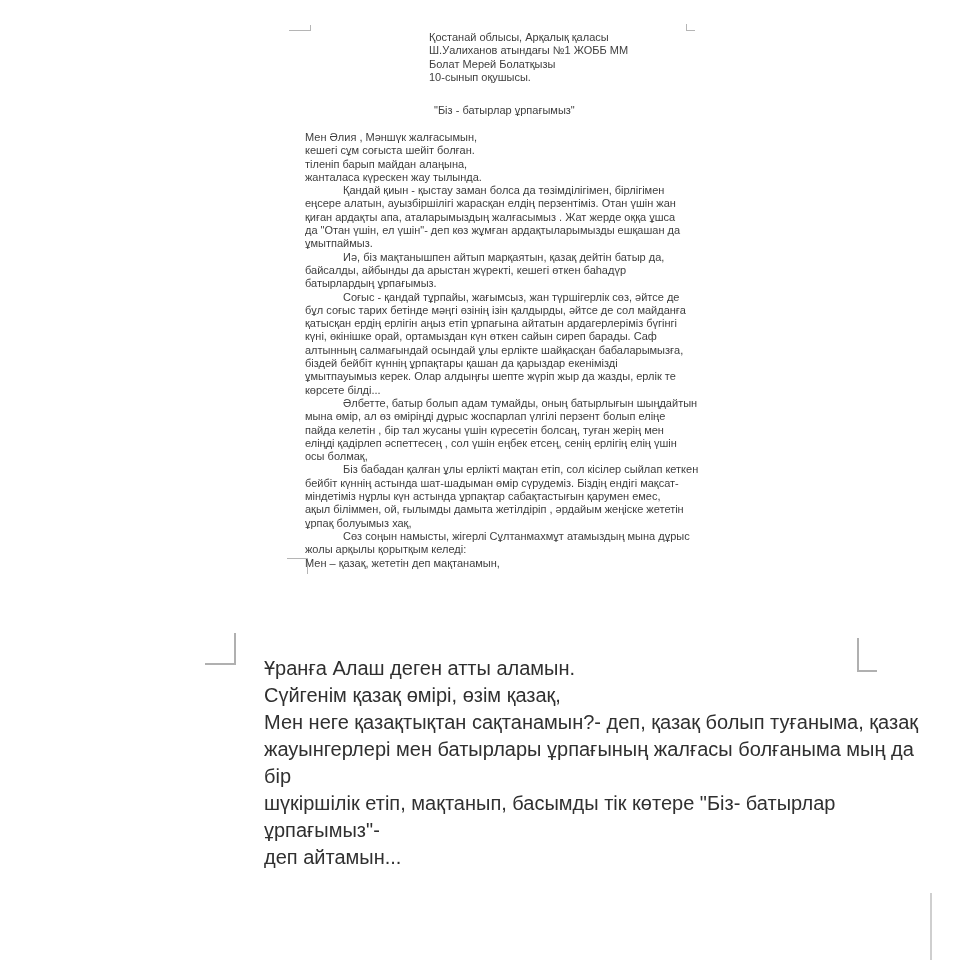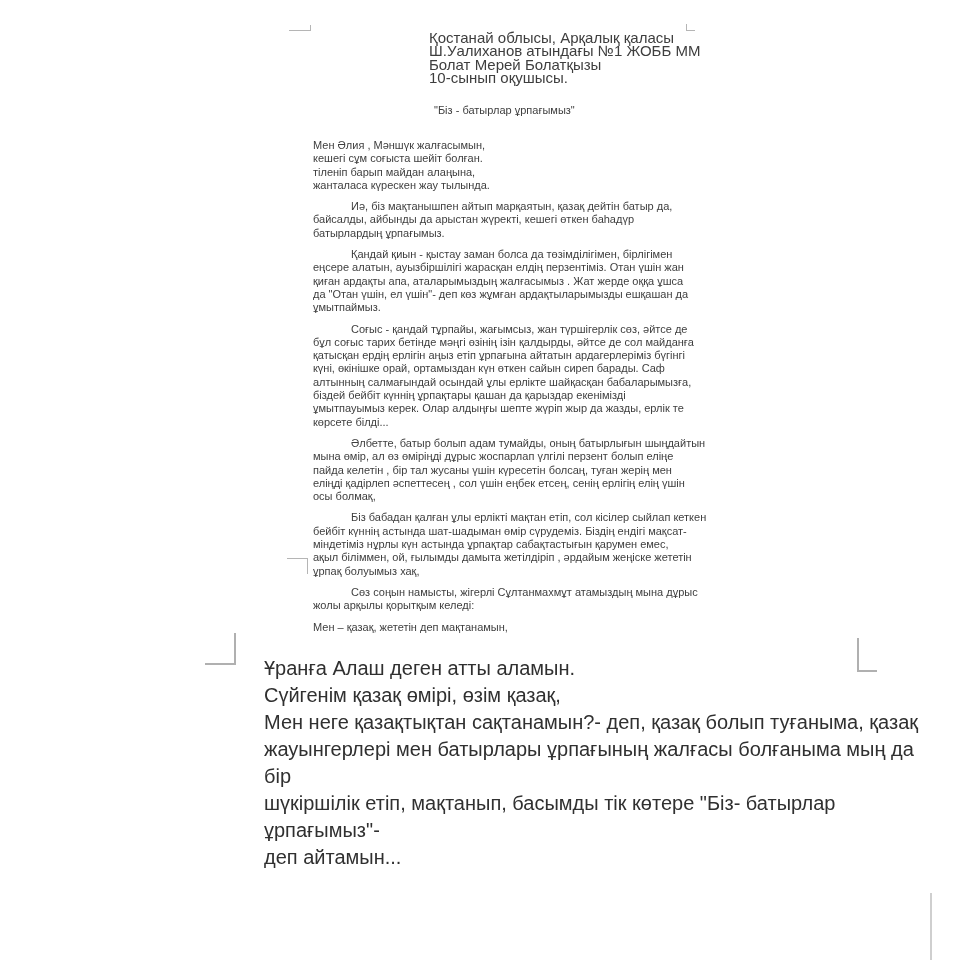--- a/index.html
+++ b/index.html
@@ -14,21 +14,21 @@
     height: 960px;
     background: #ffffff;
     overflow: hidden;
     color: #3e3e3e;
   }
   
   .author-block {
     position: absolute;
     left: 429px;
     top: 31px;
-    font-size: 15px;
+    font-size: 11px;
     line-height: 13.3px;
     white-space: pre-line;
     color: #3e3e3e;
   }
   .essay-title {
     position: absolute;
     left: 434px;
     top: 104px;
     font-size: 11px;
     color: #3e3e3e;
@@ -36,21 +36,21 @@
   .essay-body {
     position: absolute;
     left: 305px;
     top: 131px;
     width: 420px;
     font-size: 11px;
     line-height: 13.3px;
     color: #3e3e3e;
   }
   .essay-body p {
-    margin: 8px;
+    margin: 0;
     white-space: pre-line;
   }
   .essay-body p.indent {
     text-indent: 38px;
   }
   
   .essay-conclusion {
     position: absolute;
     left: 237px;
     top: 655px;
@@ -110,28 +110,28 @@
 Болат Мерей Болатқызы
 10-сынып оқушысы.</div>
 
   <div class="essay-title">"Біз - батырлар ұрпағымыз"</div>
 
   <div class="essay-body">
       <p>Мен  Әлия , Мәншүк  жалғасымын,
 кешегі сұм соғыста шейіт болған.
 тіленіп барып майдан алаңына,
 жанталаса күрескен жау тылында.</p>
-      <p class="indent">Иә, біз мақтанышпен айтып марқаятын, қазақ дейтін батыр да,
-байсалды, айбынды да арыстан жүректі, кешегі өткен баһадүр
-батырлардың ұрпағымыз.</p>
       <p class="indent">Қандай қиын - қыстау заман  болса да төзімділігімен, бірлігімен
 еңсере алатын, ауызбіршілігі жарасқан елдің перзентіміз. Отан үшін жан
 қиған ардақты апа, аталарымыздың  жалғасымыз . Жат жерде оққа ұшса
 да "Отан үшін, ел үшін"- деп  көз жұмған ардақтыларымызды ешқашан да
 ұмытпаймыз.</p>
+      <p class="indent">Иә, біз мақтанышпен айтып марқаятын, қазақ дейтін батыр да,
+байсалды, айбынды да арыстан жүректі, кешегі өткен баһадүр
+батырлардың ұрпағымыз.</p>
       <p class="indent">Соғыс - қандай тұрпайы, жағымсыз, жан түршігерлік сөз, әйтсе де
 бұл  соғыс тарих бетінде мәңгі өзінің ізін қалдырды, әйтсе де сол майданға
 қатысқан ердің ерлігін аңыз етіп  ұрпағына айтатын ардагерлеріміз бүгінгі
 күні, өкінішке орай, ортамыздан  күн өткен сайын сиреп  барады. Саф
 алтынның салмағындай осындай ұлы ерлікте шайқасқан бабаларымызға,
 біздей бейбіт күннің ұрпақтары қашан да қарыздар екенімізді
 ұмытпауымыз керек. Олар алдыңғы шепте жүріп жыр да жазды, ерлік те
 көрсете білді...</p>
       <p class="indent">Әлбетте, батыр болып адам тумайды, оның батырлығын шыңдайтын
 мына өмір, ал өз өміріңді дұрыс жоспарлап үлгілі перзент болып еліңе

